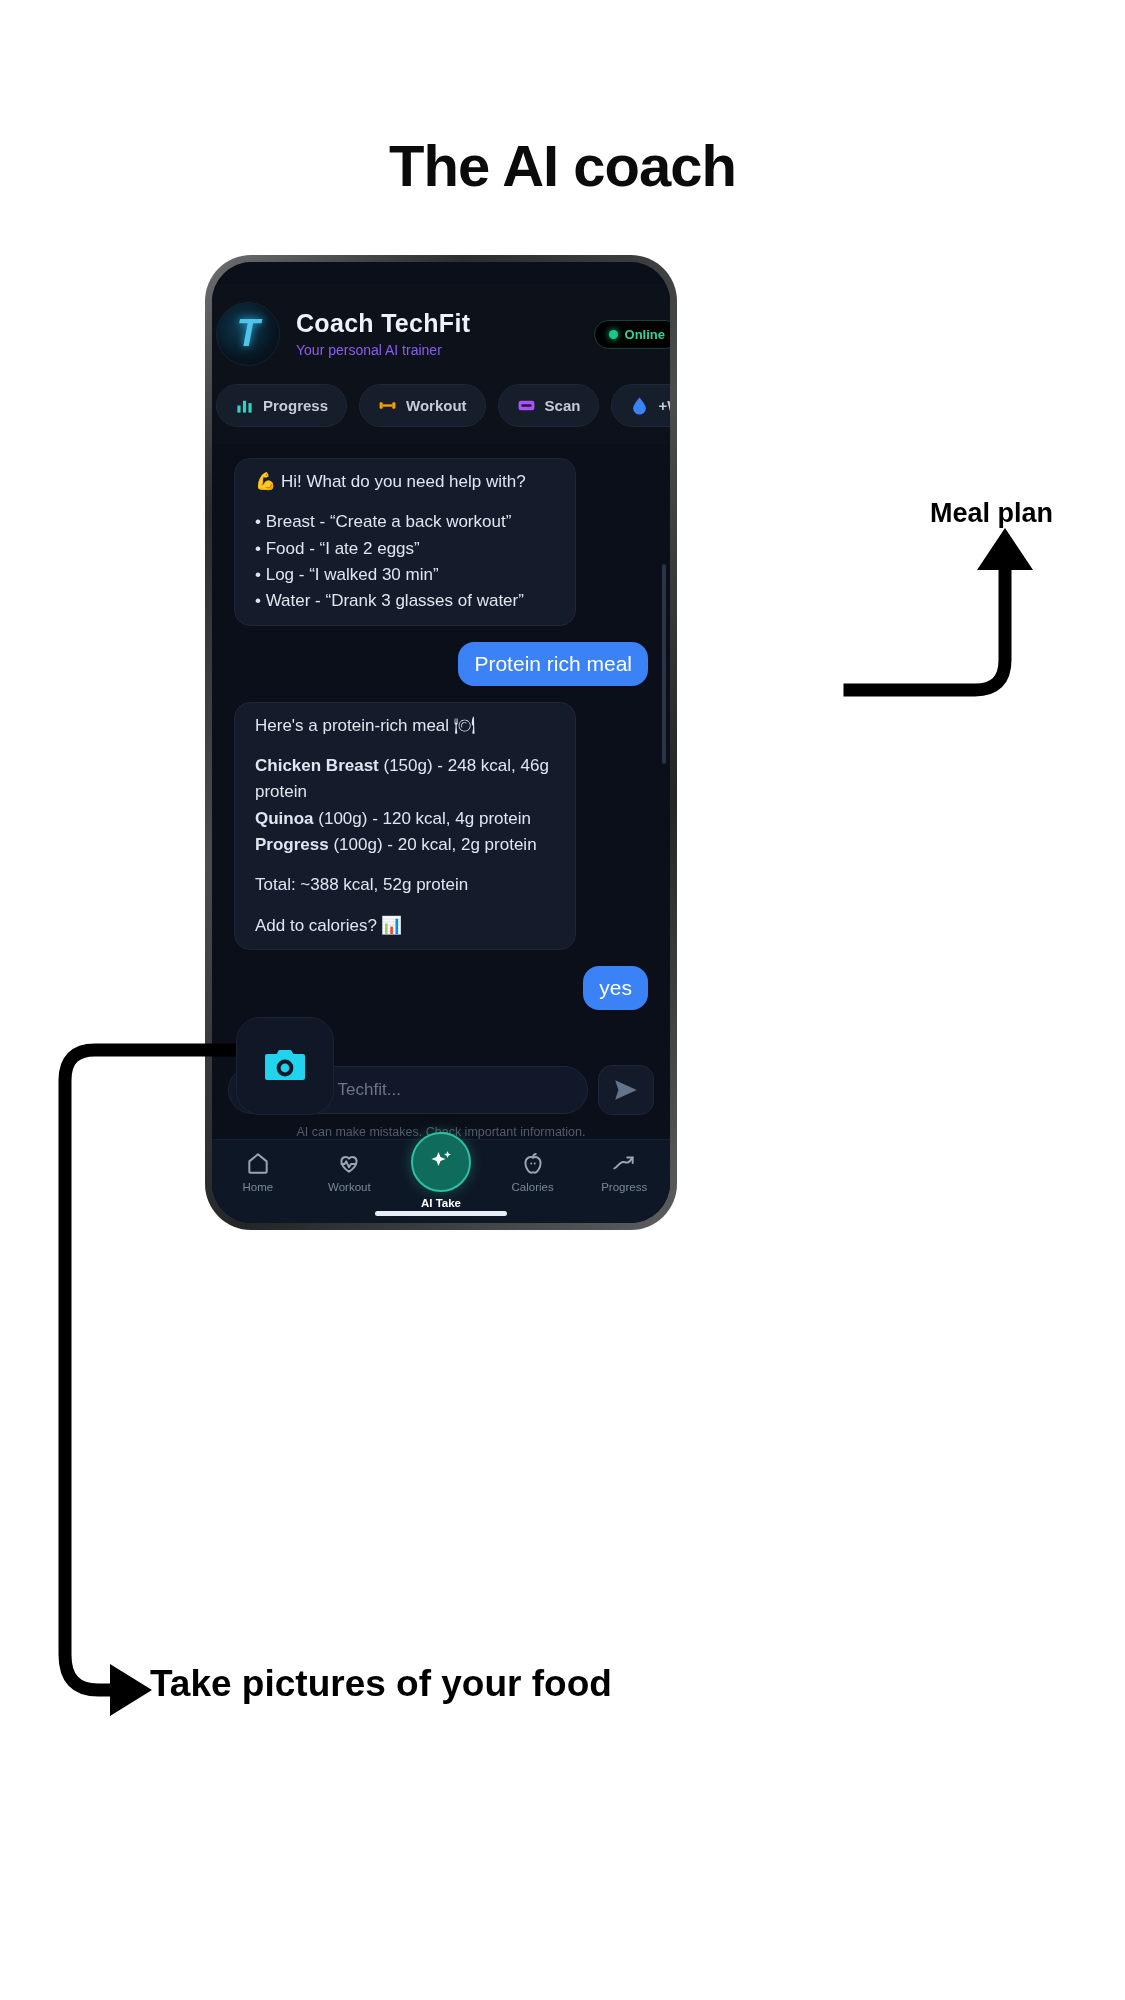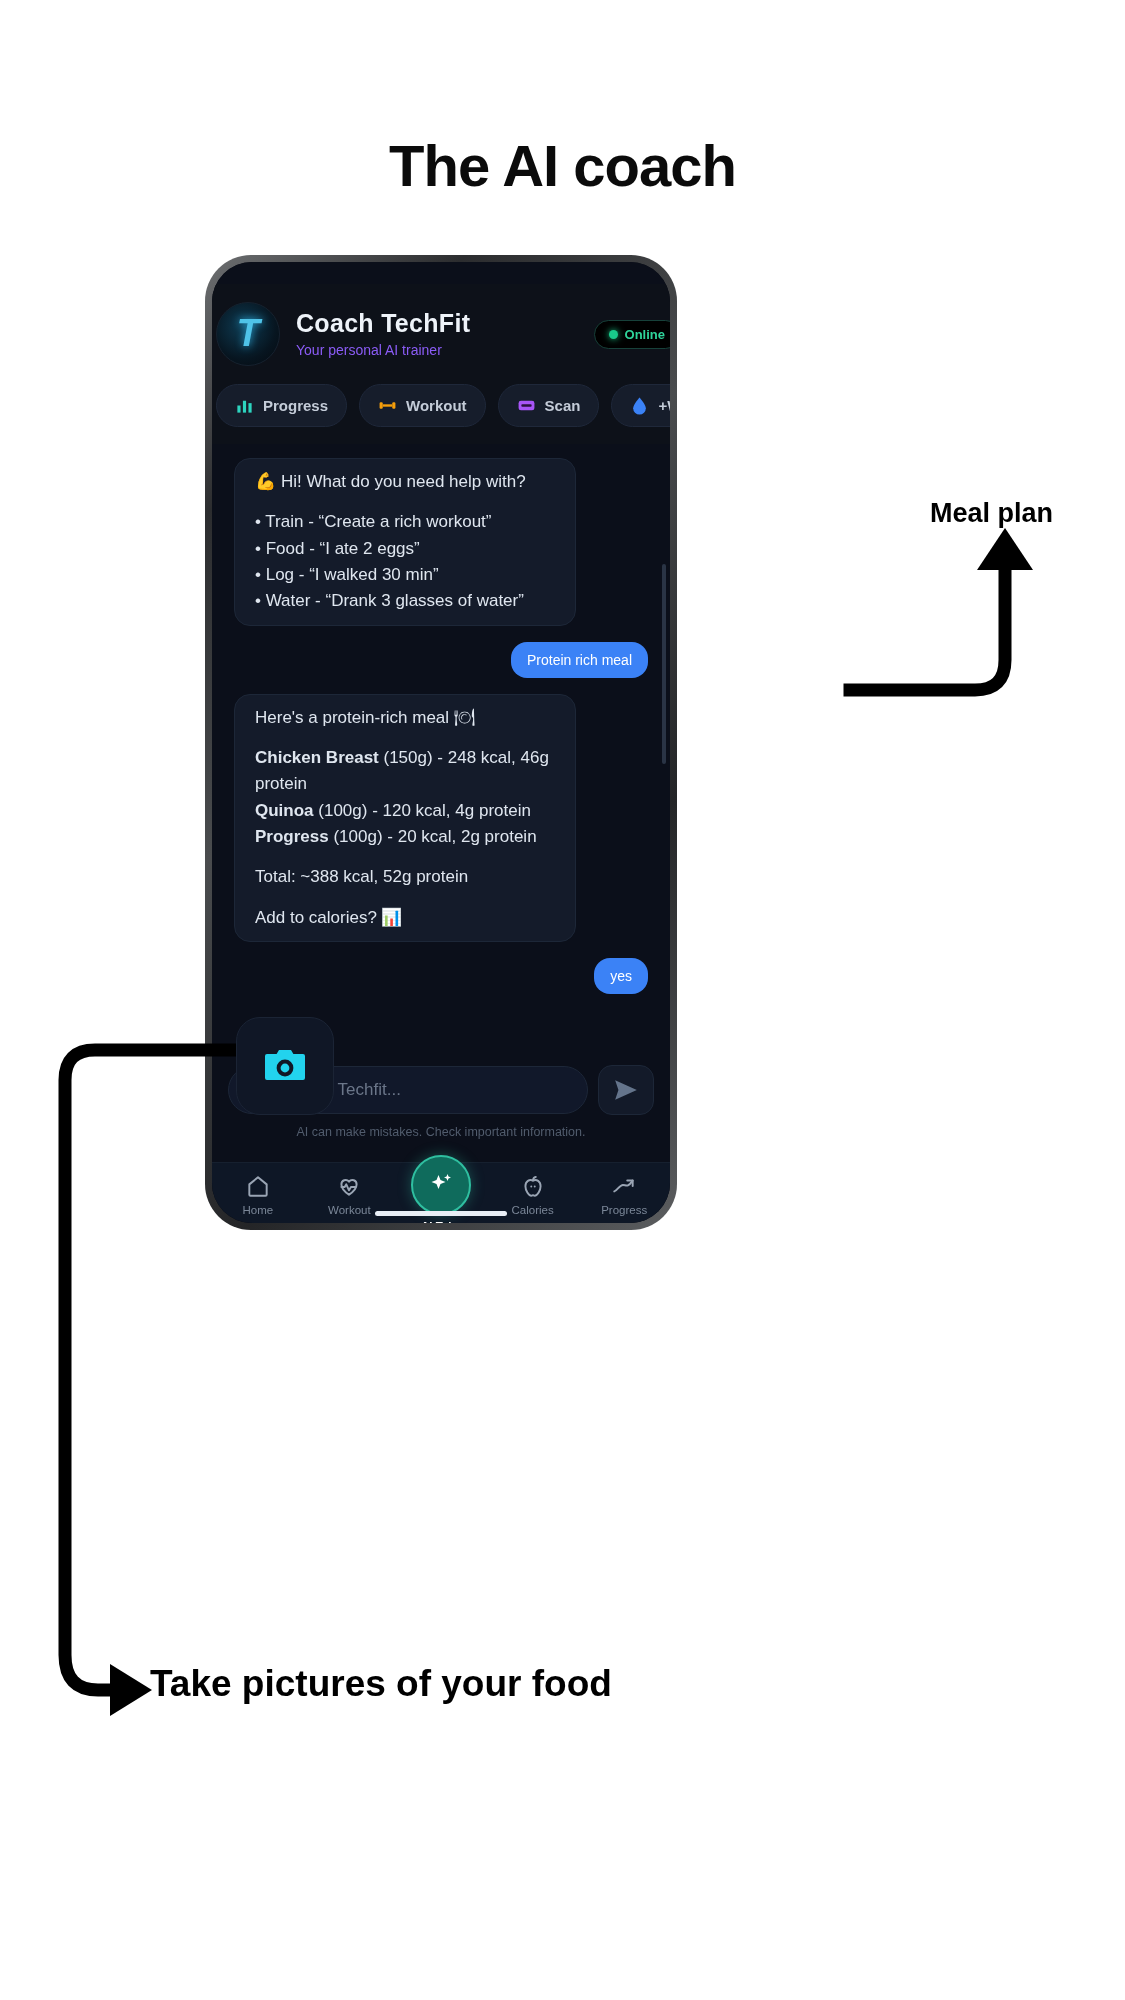--- a/index.html
+++ b/index.html
@@ -76,21 +76,21 @@
     padding:14px 22px 0 22px;box-sizing:border-box;overflow:hidden;
   }
   .bubble-ai{
     background:#141b2a;border:1px solid #1d2738;border-radius:16px;
     padding:10px 20px;color:#dfe6ef;font-size:17px;line-height:1.55;
     max-width:300px;margin-bottom:16px;
   }
   .bubble-ai .blank{height:14px;}
   .bubble-user{
     background:#3b82f6;color:#ffffff;border-radius:16px;padding:10px 16px;
-    font-size:14px;display:inline-block;float:right;clear:both;margin-bottom:16px;
+    font-size:21px;display:inline-block;float:right;clear:both;margin-bottom:16px;
   }
   .clr{clear:both;}
   .bold{font-weight:bold;}
   .scroll-hint{
     position:absolute;right:4px;top:120px;width:4px;height:200px;
     background:#2a3445;border-radius:3px;
   }
 
   
   .input-row{
@@ -114,21 +114,21 @@
 
   
   .cam-btn{
     position:absolute;left:24px;bottom:108px;width:96px;height:96px;border-radius:24px;
     background:#101726;border:1px solid #1b2435;display:flex;align-items:center;justify-content:center;
     z-index:9;
   }
 
   
   .nav{
-    position:absolute;left:0;right:0;bottom:0;height:61px;background:#0e1726;
+    position:absolute;left:0;right:0;bottom:0;height:84px;background:#0e1726;
     display:flex;align-items:flex-start;padding-top:10px;box-sizing:border-box;
     border-top:1px solid #16202f;
   }
   .nav-item{flex:1 1 0;display:flex;flex-direction:column;align-items:center;gap:5px;position:relative;}
   .nav-label{font-size:11.5px;color:#7b8798;}
   .nav-item.active .nav-label{color:#ffffff;font-weight:bold;}
   .nav-fab{
     width:56px;height:56px;border-radius:50%;
     background:#0f6b5c;border:2px solid #2fbfa0;
     display:flex;align-items:center;justify-content:center;margin-top:-18px;
@@ -155,21 +155,21 @@
     <div class="phone-frame">
       <div class="phone-inner">
         <div class="screen">
 
           <div class="chat">
             <div class="scroll-hint"></div>
 
             <div class="bubble-ai">
               <div>💪 Hi! What do you need help with?</div>
               <div class="blank"></div>
-              <div>• Train - “Create a rich workout”</div>
+              <div>• Breast - “Create a back workout”</div>
               <div>• Food - “I ate 2 eggs”</div>
               <div>• Log - “I walked 30 min”</div>
               <div>• Water - “Drank 3 glasses of water”</div>
             </div>
 
             <div class="bubble-user">Protein rich meal</div>
             <div class="clr"></div>
 
             <div class="bubble-ai">
               <div>Here's a protein-rich meal 🍽</div>

